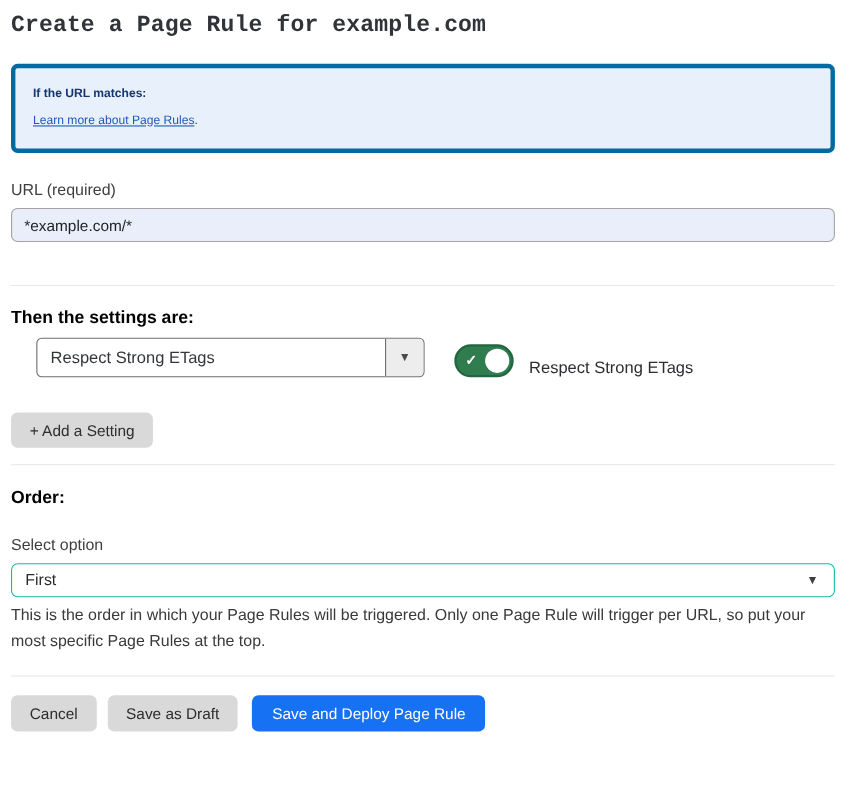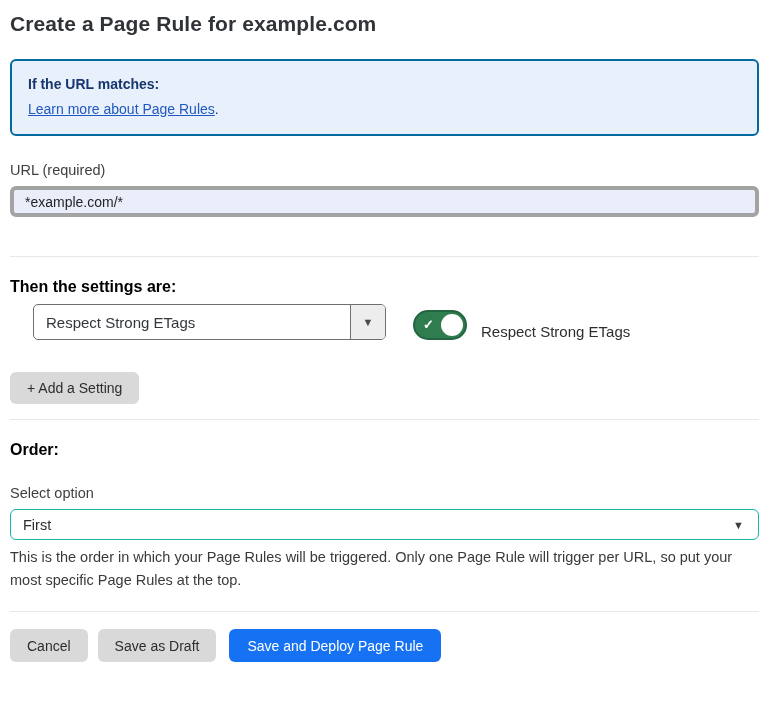--- a/index.html
+++ b/index.html
@@ -10,31 +10,32 @@
     overflow: hidden;
   }
   .page { padding: 10px 10px 0 10px; width: 769px; }
 
   .page-title {
     font-size: 21px;
     font-weight: 700;
     color: #303338;
     letter-spacing: 0.1px;
     margin-top: 2px;
+    font-family: Liberation Mono, monospace;
   }
 
   
   .info-box {
     margin-top: 23px;
     background: #e8f1fb;
-    border: 2px solid #0369a1;
+    border: 4px solid #0369a1;
     border-radius: 6px;
     padding: 11px 16px 13px 16px;
     color: #17366e;
-    font-size: 14px;
+    font-size: 11px;
     line-height: 24.5px;
   }
   .info-box .info-heading { font-weight: 700; }
   .info-link {
     color: #2057c0;
     text-decoration: underline;
     cursor: pointer;
   }
 
   
@@ -42,21 +43,21 @@
     font-size: 14.5px;
     color: #3f3f3f;
     margin-top: 26px;
   }
   .url-input {
     display: block;
     width: 749px;
     height: 31px;
     margin-top: 8px;
     background: #e9eefa;
-    border: 4px solid #a3a3a3;
+    border: 1px solid #a3a3a3;
     border-radius: 6px;
     padding: 0 11px;
     font-family: "Liberation Sans", sans-serif;
     font-size: 14px;
     color: #1f2023;
     outline: none;
   }
 
   .divider {
     border: none;

